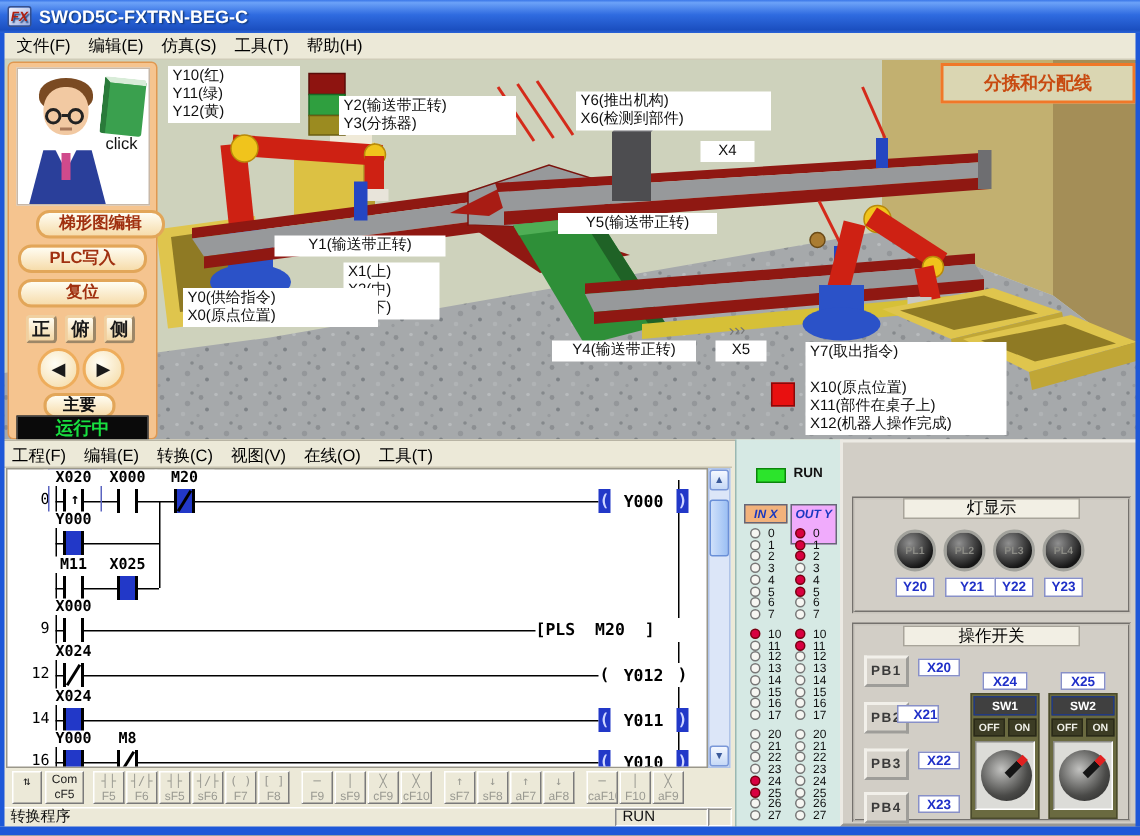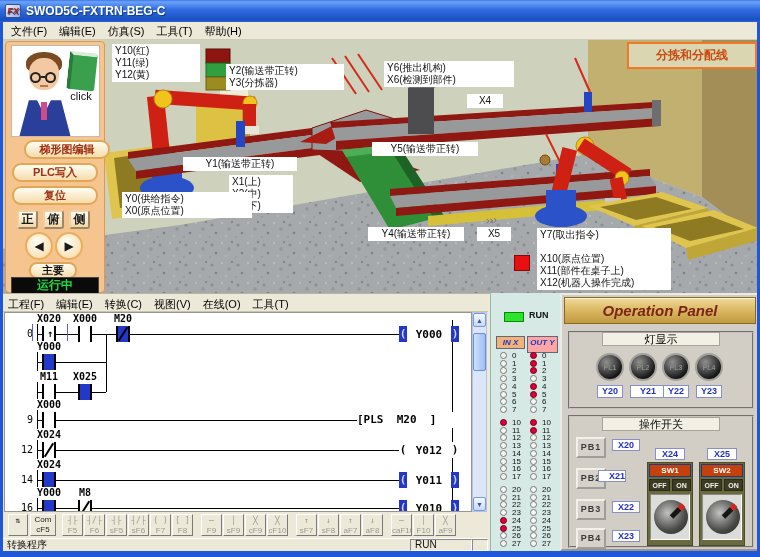--- a/index.html
+++ b/index.html
@@ -88,21 +88,21 @@
   #st-left{flex:1;padding-left:5px;line-height:12px}
   .sunken{border:1px solid;border-color:#8a8a8a #fff #fff #8a8a8a;font-size:10px;line-height:10px;padding-left:4px}
   #st-run{width:62px}#st-x{width:16px}
   
   #io-panel{position:absolute;left:490px;top:293px;width:70px;height:258px;background:#d6e9e4;border-left:1px solid #9ab8b2}
   #run-led{position:absolute;left:13px;top:19px;width:20px;height:10px;background:var(--run-green,#2ce42c);border:1px solid #0a860a}
   #run-text{position:absolute;left:38px;top:17px;font-weight:bold;font-size:9px;color:#111}
   .ioh{position:absolute;border:1px solid #667;color:#1a38c0;font-weight:bold;font-style:italic;font-size:8px;
     text-align:center;line-height:11px}
   #inx-h{left:5px;top:43px;width:29px;height:13px;background:#f2b27c}
-  #outy-h{left:36px;top:43px;width:31px;height:17px;background:#fca5a5}
+  #outy-h{left:36px;top:43px;width:31px;height:27px;background:#f0abfc}
   .led{position:absolute;width:7px;height:7px;border-radius:50%;background:#f6f6f2;border:1px solid #777}
   .led.on{background:var(--led-on,#d80040);border-color:#701}
   .ionum{position:absolute;font-size:8px;color:#111;line-height:9px}
   
   #op-panel{position:absolute;left:560px;top:293px;width:200px;height:258px;background:#d2cec6;border:2px outset #eceae4}
   #op-header{position:absolute;left:2px;top:2px;width:192px;height:27px;
     background:linear-gradient(180deg,#f0da9a,#d8b45c 55%,#c09a42);border:1px solid #8a6a20;
     color:#7c2418;font-weight:bold;font-style:italic;font-size:15px;text-align:center;line-height:26px;
     box-shadow:inset 0 1px 0 #fff8d8}
   .frame{position:absolute;border:2px groove #c8c4bc}
@@ -113,21 +113,21 @@
   #lamps-title{left:40px;top:37px;width:118px;height:14px}
   #sw-title{left:40px;top:122px;width:118px;height:14px}
   .lamp{position:absolute;width:28px;height:28px;border-radius:50%;border:2px solid #a2a29c;
     background:radial-gradient(circle at 35% 30%,#909090,#161616 72%);color:#8a8a84;font-weight:bold;font-size:7px;
     display:flex;align-items:center;justify-content:center}
   .tag{position:absolute;background:#fff;border:1px solid #8890c8;color:#2030c8;font-weight:bold;font-size:9px;
     text-align:center;line-height:11px}
   .pbb{position:absolute;background:#d6d2ca;border:2px outset #f2f0ea;color:#3a3a3a;font-weight:bold;font-size:9px;
     letter-spacing:1px;text-align:center;line-height:16px}
   .olive{position:absolute;background:#6a6a40;border:1px solid #4a4a2c}
-  .swhead{position:absolute;background:#c2410c;border:1px solid #223a80;color:#fff;font-weight:bold;font-size:8px;
+  .swhead{position:absolute;background:#404040;border:1px solid #223a80;color:#fff;font-weight:bold;font-size:8px;
     text-align:center;line-height:11px}
   .offon{position:absolute;background:#3c3c24;border:1px solid #2a2a18;color:#f0f0e8;font-weight:bold;font-size:7px;
     text-align:center;line-height:11px}
   .knobarea{position:absolute;background:#dcdcd8;border:1px solid;border-color:#8a8a86 #fff #fff #8a8a86}
   .knob{position:absolute;left:3px;top:5px;width:34px;height:34px;border-radius:50%;
     background:radial-gradient(circle at 40% 38%,#c2c2c0,#4a4a48 60%,#222)}
   .lever{position:absolute;left:calc(50% - 2px);top:calc(50% - 17px);width:5px;height:17px;
     transform-origin:50% 100%;transform:rotate(45deg);
     background:linear-gradient(180deg,#e02020 0 6px,#151515 6px)}
   
@@ -568,21 +568,20 @@
       <div class="ionum" style="position: absolute; left: 51px; top: 222.8px; width: 16px; height: 9px;">24</div>
       <div class="led" style="position: absolute; left: 39px; top: 231.5px; width: 7px; height: 7px;"></div>
       <div class="ionum" style="position: absolute; left: 51px; top: 230.5px; width: 16px; height: 9px;">25</div>
       <div class="led" style="position: absolute; left: 39px; top: 239.2px; width: 7px; height: 7px;"></div>
       <div class="ionum" style="position: absolute; left: 51px; top: 238.2px; width: 16px; height: 9px;">26</div>
       <div class="led" style="position: absolute; left: 39px; top: 246.9px; width: 7px; height: 7px;"></div>
       <div class="ionum" style="position: absolute; left: 51px; top: 245.9px; width: 16px; height: 9px;">27</div>
     </div>
 
   <div id="op-panel">
-    <div id="op-header">Operation Panel</div>
     <div class="frame" id="frame-lamps"></div>
     <div class="ftitle" id="lamps-title">灯显示</div>
     <div class="frame" id="frame-sw"></div>
     <div class="ftitle" id="sw-title">操作开关</div>
   <div class="lamp" style="position: absolute; left: 34px; top: 58px; width: 28px; height: 28px;">PL1</div>
       <div class="tag" style="position: absolute; left: 35px; top: 90px; width: 26px; height: 13px;">Y20</div>
       <div class="lamp" style="position: absolute; left: 67px; top: 58px; width: 28px; height: 28px;">PL2</div>
       <div class="tag" style="position: absolute; left: 68px; top: 90px; width: 36px; height: 13px;">Y21</div>
       <div class="lamp" style="position: absolute; left: 100px; top: 58px; width: 28px; height: 28px;">PL3</div>
       <div class="tag" style="position: absolute; left: 101px; top: 90px; width: 26px; height: 13px;">Y22</div>

